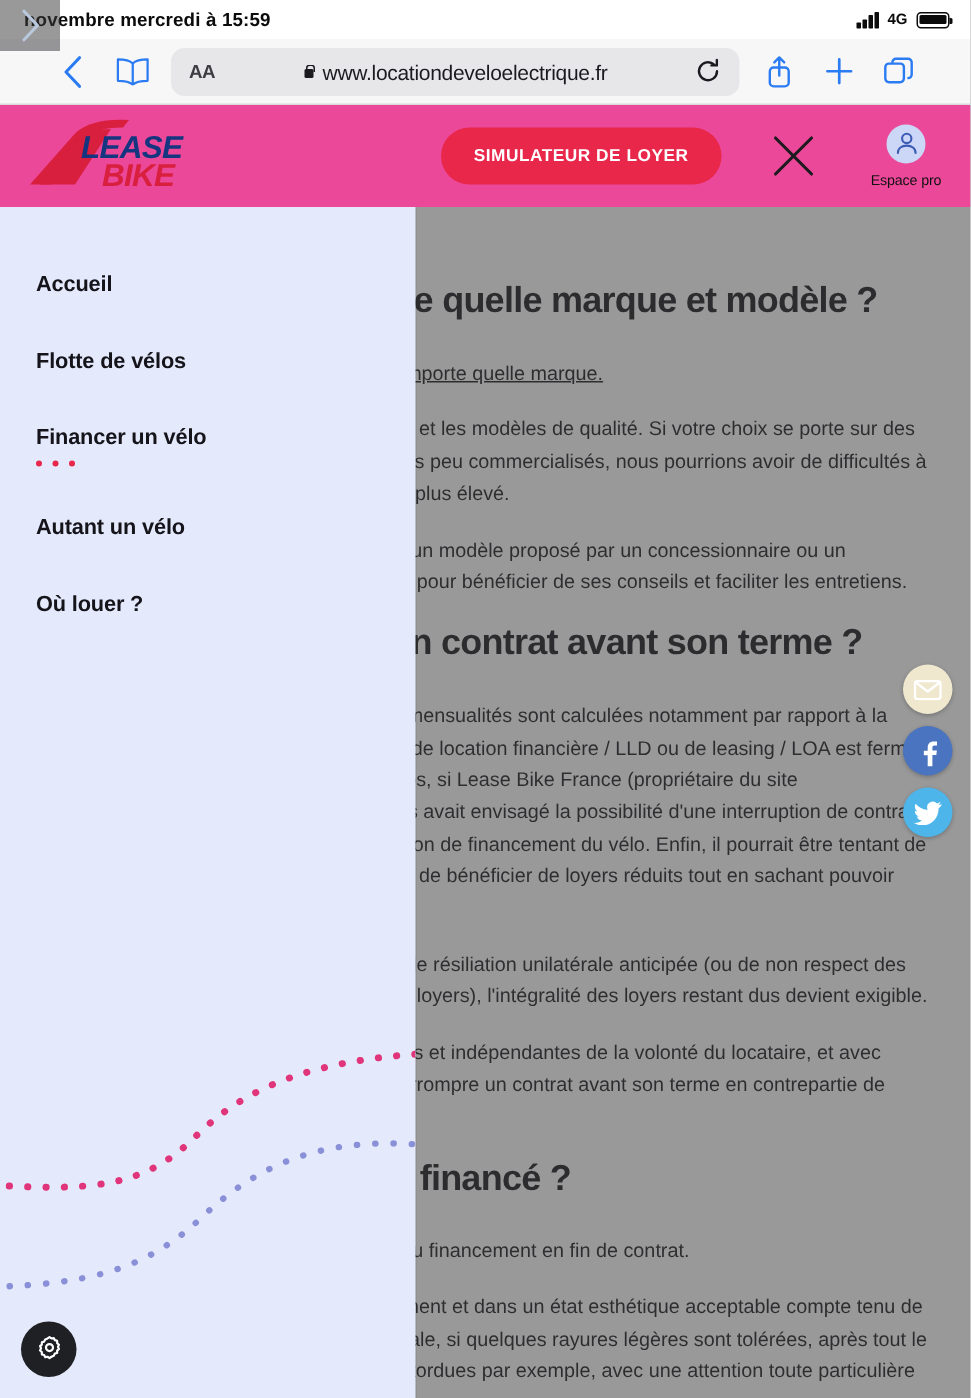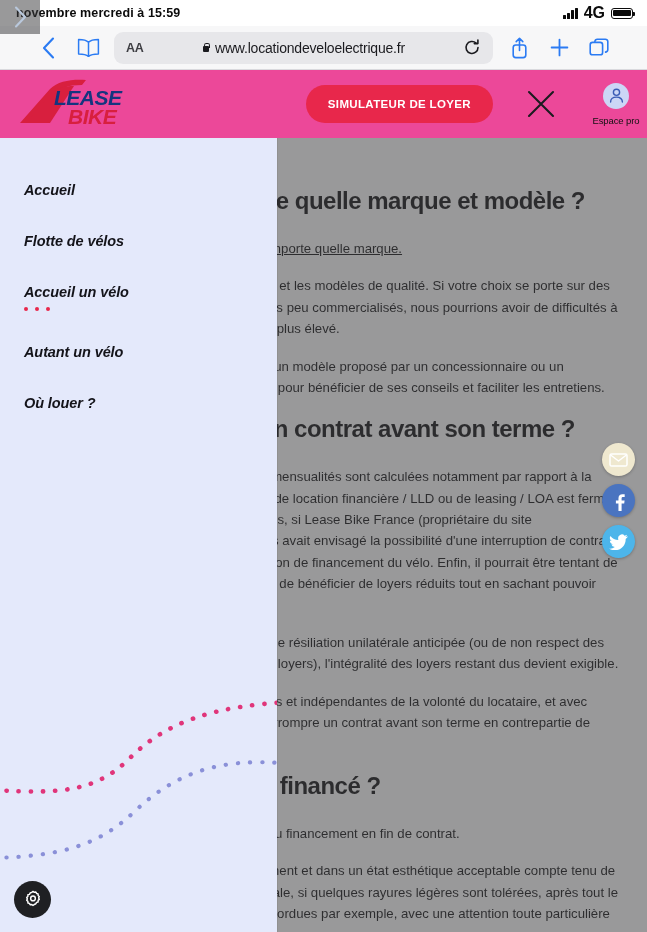--- a/index.html
+++ b/index.html
@@ -18,21 +18,21 @@
     padding:0 14px 0 16px;
   }
   .sb-time{ font-size:12.5px; font-weight:700; color:#0b0b0b; letter-spacing:.1px;}
   .sb-right{ display:flex; align-items:center; gap:6px;}
   .signal{ display:flex; align-items:flex-end; gap:1.5px; height:11px;}
   .signal i{ width:2.5px; background:#0b0b0b; border-radius:.5px; display:block;}
   .signal i:nth-child(1){height:4px}
   .signal i:nth-child(2){height:6px}
   .signal i:nth-child(3){height:8.5px}
   .signal i:nth-child(4){height:11px}
-  .sb-net{ font-size:16px; font-weight:700; color:#0b0b0b;}
+  .sb-net{ font-size:10px; font-weight:700; color:#0b0b0b;}
   .battery{ width:22px;height:11px;border:1.4px solid #0b0b0b;border-radius:3px;position:relative;padding:1.4px;}
   .battery:after{content:"";position:absolute;right:-3.4px;top:3px;width:2px;height:4px;background:#0b0b0b;border-radius:0 1px 1px 0;}
   .battery span{display:block;height:100%;width:100%;background:#0b0b0b;border-radius:1px;}
 
   
   .browserbar{
     height:44px;width:647px;background:#f7f7f8;
     display:flex;align-items:center;gap:0;
     padding:0 28px;
     border-bottom:1px solid #d9d9dd;
@@ -58,21 +58,21 @@
   .lock:after{content:"";position:absolute;left:2.1px;top:0.6px;width:3.8px;height:4.4px;border:1.3px solid #1b1b1f;border-bottom:none;border-radius:2.4px 2.4px 0 0;}
   .reload{ position:absolute;right:8px;width:26px;height:26px;display:flex;align-items:center;justify-content:center;color:#1b1b1f;}
 
   
   .siteheader{
     position:relative;height:68px;width:647px;background:#ec4899;
     display:flex;align-items:center;
     z-index:40;
   }
   .logo{ margin-left:16px; width:130px;height:50px;position:relative;}
-  .hdr-right{ margin-left:auto;display:flex;align-items:center;gap:0;}
+  .hdr-right{ margin-left:auto;display:flex;align-items:center;gap:0;padding-right:12px;}
   .simbtn{
     background:#e8274b;color:#fff;border:none;border-radius:22px;
     height:38px;padding:0 22px;font-size:11.5px;font-weight:700;letter-spacing:.35px;
     font-family:"Liberation Sans",sans-serif;cursor:pointer;white-space:nowrap;
   }
   .closeX{ width:52px;height:52px;display:flex;align-items:center;justify-content:center;margin-left:22px;}
   .espace{ display:flex;flex-direction:column;align-items:center;gap:6px;margin-left:18px;width:62px;}
   .avatar{ width:26px;height:26px;border-radius:50%;background:#ccd6f6;display:flex;align-items:center;justify-content:center;}
   .espace-label{ font-size:9.5px;color:#111;font-weight:400;letter-spacing:-.1px;}
 
@@ -113,21 +113,21 @@
   .sbtn.mail{ background:#efe8cf;}
   .sbtn.fb{ background:#4a74c0;}
   .sbtn.tw{ background:#4db5ea;}
 
   
   .menu{
     position:absolute;left:0;top:0;width:277px;height:794px;
     background:#e4e9fb;z-index:30;overflow:hidden;
     box-shadow:1px 0 0 rgba(0,0,0,.06);
   }
-  .menu-list{ padding:44px 0 0 24px; position:relative;z-index:3;font-style:italic;}
+  .menu-list{ padding:44px 0 0 24px; position:relative;z-index:3;}
   .menu-item{
     font-size:14.5px;font-weight:700;color:#14141a;letter-spacing:-.1px;
     margin-bottom:35px;cursor:pointer;position:relative;width:max-content;
   }
   .menu-item.with-dots{ margin-bottom:33px;}
   .dots{ display:flex;gap:7px;margin-top:7px;}
   .dots i{ width:4px;height:4px;border-radius:50%;background:#e8274b;display:block;}
 
   .curves{ position:absolute;left:0;bottom:0;width:277px;height:260px;z-index:1;}
 
@@ -285,21 +285,21 @@
     </svg>
 
     <div class="menu-list">
       <div class="menu-item">
         <span>Accueil</span>
       </div>
       <div class="menu-item">
         <span>Flotte de vélos</span>
       </div>
       <div class="menu-item with-dots">
-        <span>Accueil un vélo</span>
+        <span>Financer un vélo</span>
         <span class="dots">
             <i></i>
             <i></i>
             <i></i>
           </span>
       </div>
       <div class="menu-item">
         <span>Autant un vélo</span>
       </div>
       <div class="menu-item">

